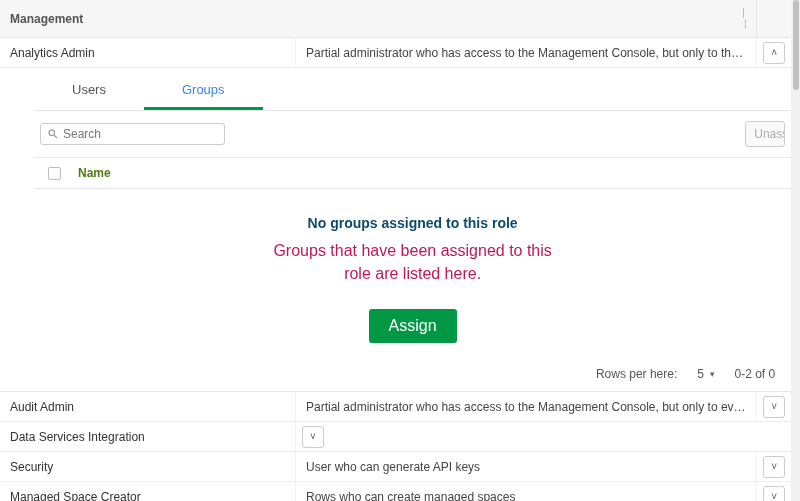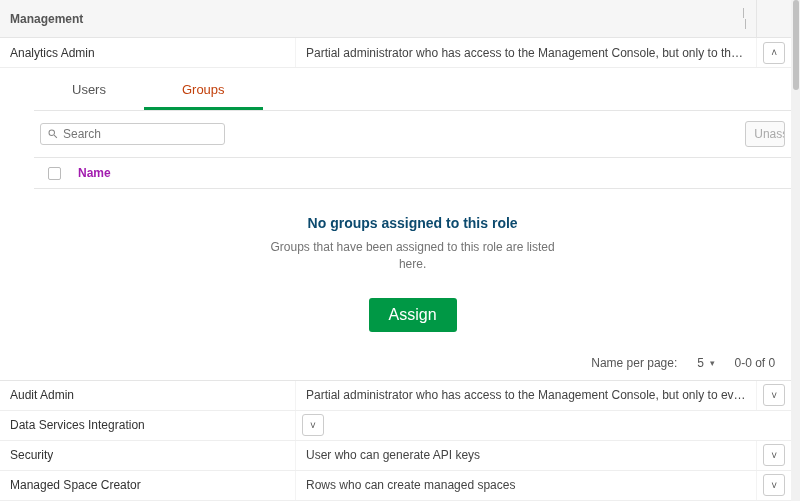--- a/index.html
+++ b/index.html
@@ -26,36 +26,36 @@
   .td { padding: 7px 10px; border-right: 1px solid #f3f3f3; display:flex; align-items:center; overflow:hidden; white-space:nowrap; text-overflow:ellipsis; }
   .td:last-child{ border-right:none; }
   .td.col-desc { color:#444; }
   .td.col-exp { justify-content:center; padding:0; }
   .exp-btn { width:22px; height:22px; border:1px solid #ccc; border-radius:3px; display:flex; align-items:center; justify-content:center; background:#fff; cursor:pointer; font-size:10px; color:#555; }
 
   
   .detail { border-bottom:1px solid #e5e5e5; background:#fff; padding: 0 0 0 34px; }
   .tabs { display:flex; gap:0; border-bottom:1px solid #e5e5e5; margin-top:4px; }
   .tab { padding:10px 38px; font-size:13px; color:#555; cursor:pointer; border-bottom:3px solid transparent; }
-  .tab.active { border-bottom-color:#009845; color:#c2410c; font-weight:500; }
+  .tab.active { border-bottom-color:#009845; color:#3b82f6; font-weight:500; }
 
   .toolbar { display:flex; align-items:center; gap:3px; padding:10px 6px; }
   .search-wrap { display:flex; align-items:center; border:1px solid #ccc; border-radius:3px; padding:3px 6px; width:185px; background:#fff; }
   .search-wrap svg { width:14px; height:14px; fill:#888; margin-right:4px; }
   .search-wrap input { border:none; outline:none; font-size:12px; flex:1; background:transparent; color:#555; }
   .unassign-btn { margin-left:auto; border:1px solid #ccc; border-radius:3px; padding:5px 8px; color:#aaa; background:#fafafa; cursor:default; overflow:hidden; max-width:40px; white-space:nowrap; }
 
   .inner-thead { display:flex; border-top:1px solid #e5e5e5; border-bottom:1px solid #e5e5e5; background:#fff; }
   .inner-th-check { width:40px; display:flex; align-items:center; justify-content:center; padding:8px 0; }
-  .inner-th-name { flex:1; padding:8px 4px; font-weight:600; color:#a21caf; }
+  .inner-th-name { flex:1; padding:8px 4px; font-weight:600; color:#4d7c0f; }
   .chk { width:13px; height:13px; border:1px solid #bbb; border-radius:2px; background:#fff; }
 
   .empty { text-align:center; padding:26px 10px 14px; }
   .empty h3 { font-size:14px; font-weight:700; color:#0c4a6e; margin-bottom:6px; }
-  .empty p { font-size:12px; color:#737373; line-height:1.45; max-width:300px; margin:8px auto; }
+  .empty p { font-size:16px; color:#be185d; line-height:1.45; max-width:300px; margin:8px auto; }
   .assign-btn { margin-top:16px; background:#009845; color:#fff; border:none; border-radius:3px; padding:8px 20px; font-size:16px; font-weight:500; cursor:pointer; }
 
   .inner-footer { display:flex; align-items:center; justify-content:flex-end; gap:20px; padding:10px 16px; font-size:12px; color:#555; }
   .rpp-sel { display:inline-flex; align-items:center; gap:6px; cursor:pointer; }
   .rpp-sel .caret { font-size:9px; color:#666; }
 
   .outer-rows { flex:0 0 auto; }
 
   .hscroll { height:10px; background:#f1f1f1; position:relative; margin-top:4px; flex:0 0 10px; }
   .hscroll-thumb { position:absolute; left:2px; top:2px; height:6px; width:760px; background:#c1c1c1; border-radius:3px; }
@@ -117,26 +117,26 @@
           <div class="inner-th-name">Name</div>
         </div>
 
         <div class="empty">
           <h3>No groups assigned to this role</h3>
           <p>Groups that have been assigned to this role are listed here.</p>
           <button class="assign-btn">Assign</button>
         </div>
 
         <div class="inner-footer">
-          <span>Name per page:</span>
+          <span>Rows per here:</span>
           <span class="rpp-sel">
             <span>5</span>
             <span class="caret">▾</span>
           </span>
-          <span>0-0 of 0</span>
+          <span>0-2 of 0</span>
         </div>
       </div>
     </div>
 
     <div class="outer-rows" id="outer-rows">
         <div class="tr">
           <div class="td col-role">
             <span class="trunc">Audit Admin</span>
           </div>
           <div class="td col-desc">

